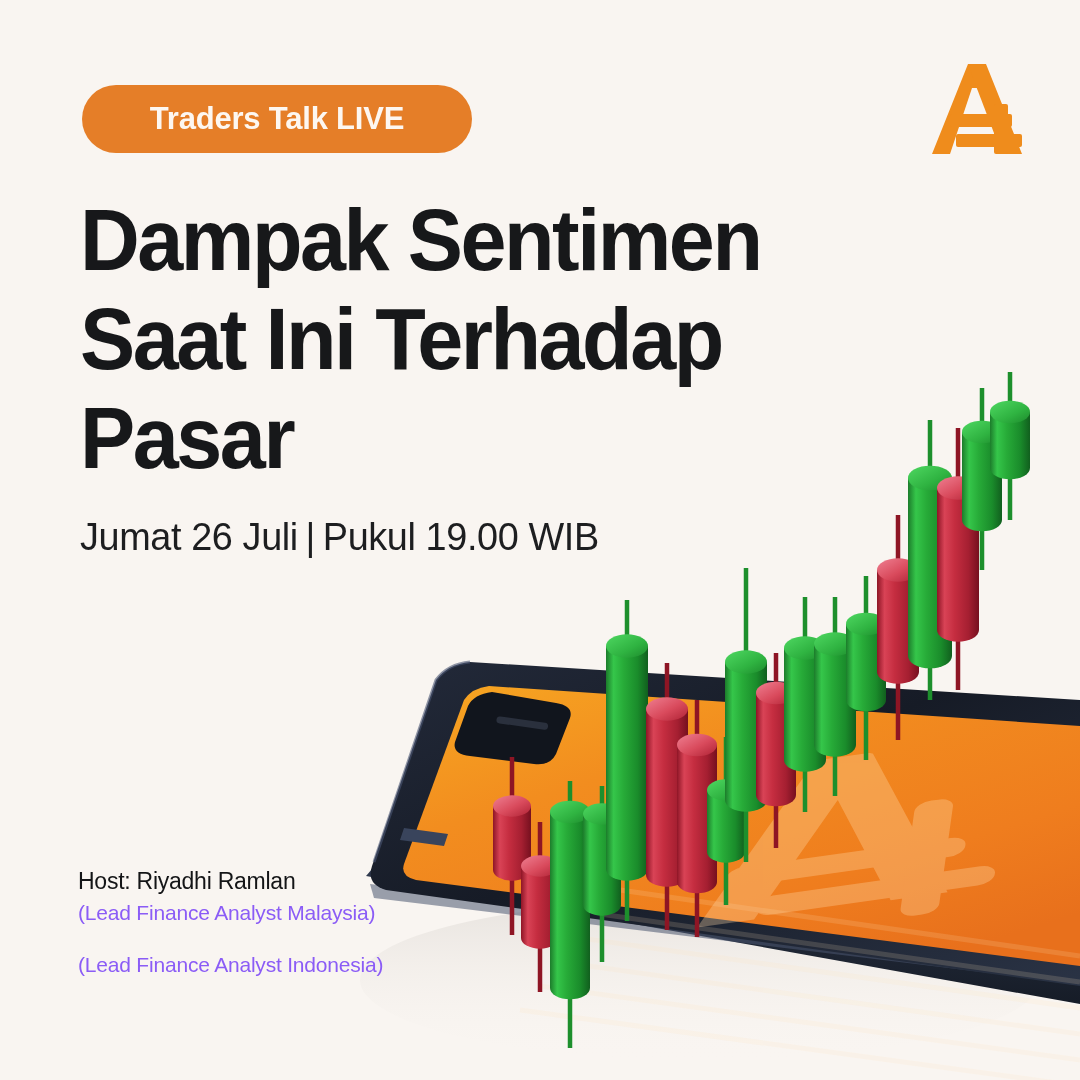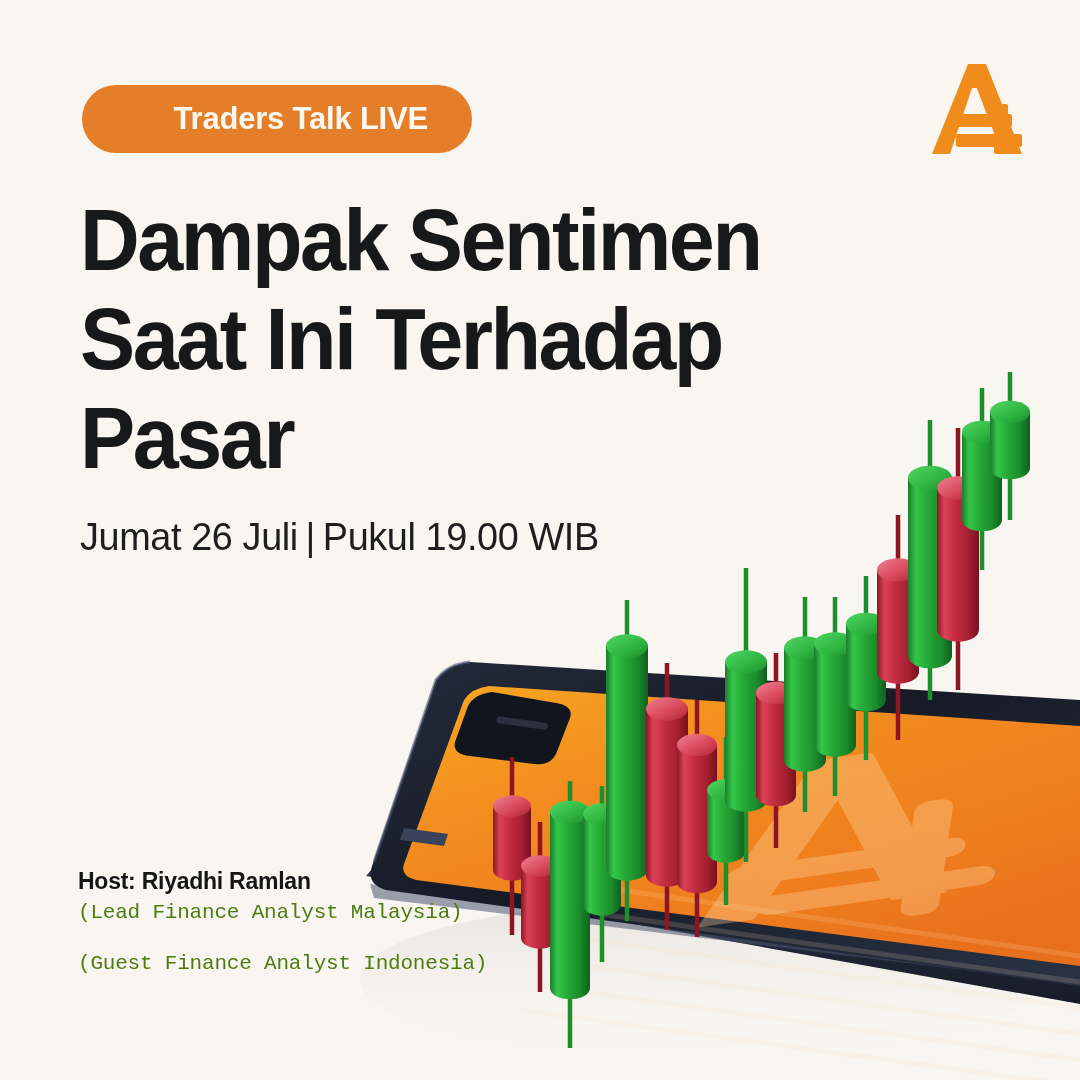--- a/index.html
+++ b/index.html
@@ -9,21 +9,21 @@
     font-family:"Liberation Sans",sans-serif;
     position:relative;
   }
   .canvas{position:absolute;inset:0;background:#f9f5f1;overflow:hidden;}
 
   
   .badge{
     position:absolute;left:82px;top:85px;
     height:68px;min-width:390px;box-sizing:border-box;
     background:#e57e28;border-radius:40px;
-    display:flex;align-items:center;justify-content:flex-end;
+    display:flex;align-items:center;justify-content:center;
     padding:8px 44px;
   }
   .badge-label{
     color:#fdf7f1;font-size:31px;font-weight:bold;
     letter-spacing:-0.2px;white-space:nowrap;
   }
 
   
   .logo{position:absolute;left:928px;top:58px;width:104px;height:104px;}
 
@@ -43,27 +43,26 @@
     color:#1d1e20;font-size:39px;font-weight:normal;
     letter-spacing:-0.4px;white-space:nowrap;
     transform:scaleX(0.97);transform-origin:left top;
   }
   .datetime .sep{padding:0 8px;font-weight:300;}
 
   
   .credits{position:absolute;left:78px;top:868px;z-index:40;}
   .credit-block{margin-bottom:28px;}
   .credit-name{
-    font-size:23px;font-weight:bold;color:#141517;letter-spacing:-0.25px;
+    font-size:23px;font-weight:normal;color:#141517;letter-spacing:-0.25px;
     white-space:nowrap;margin-bottom:6px;
   }
   .credit-role{
-    font-size:21px;font-weight:normal;color:#4d7c0f;letter-spacing:-0.2px;
+    font-size:21px;font-weight:normal;color:#8b5cf6;letter-spacing:-0.2px;
     white-space:nowrap;
-    font-family:Liberation Mono, monospace;
   }
 
   
   .artwork{position:absolute;left:0;top:0;width:1080px;height:1080px;}
   .artwork svg{display:block;}
 </style>
 </head>
 <body>
 
 <div class="canvas">
@@ -279,17 +278,17 @@
   <div class="datetime">
     <span>Jumat 26 Juli</span><span class="sep">|</span><span>Pukul 19.00 WIB</span>
   </div>
 
   <div class="credits">
     <div class="credit-block">
       <div class="credit-name">Host: Riyadhi Ramlan</div>
       <div class="credit-role">(Lead Finance Analyst Malaysia)</div>
     </div>
     <div class="credit-block">
-      <div class="credit-role">(Guest Finance Analyst Indonesia)</div>
+      <div class="credit-role">(Lead Finance Analyst Indonesia)</div>
     </div>
   </div>
 
 </div>
 
 </body></html>

